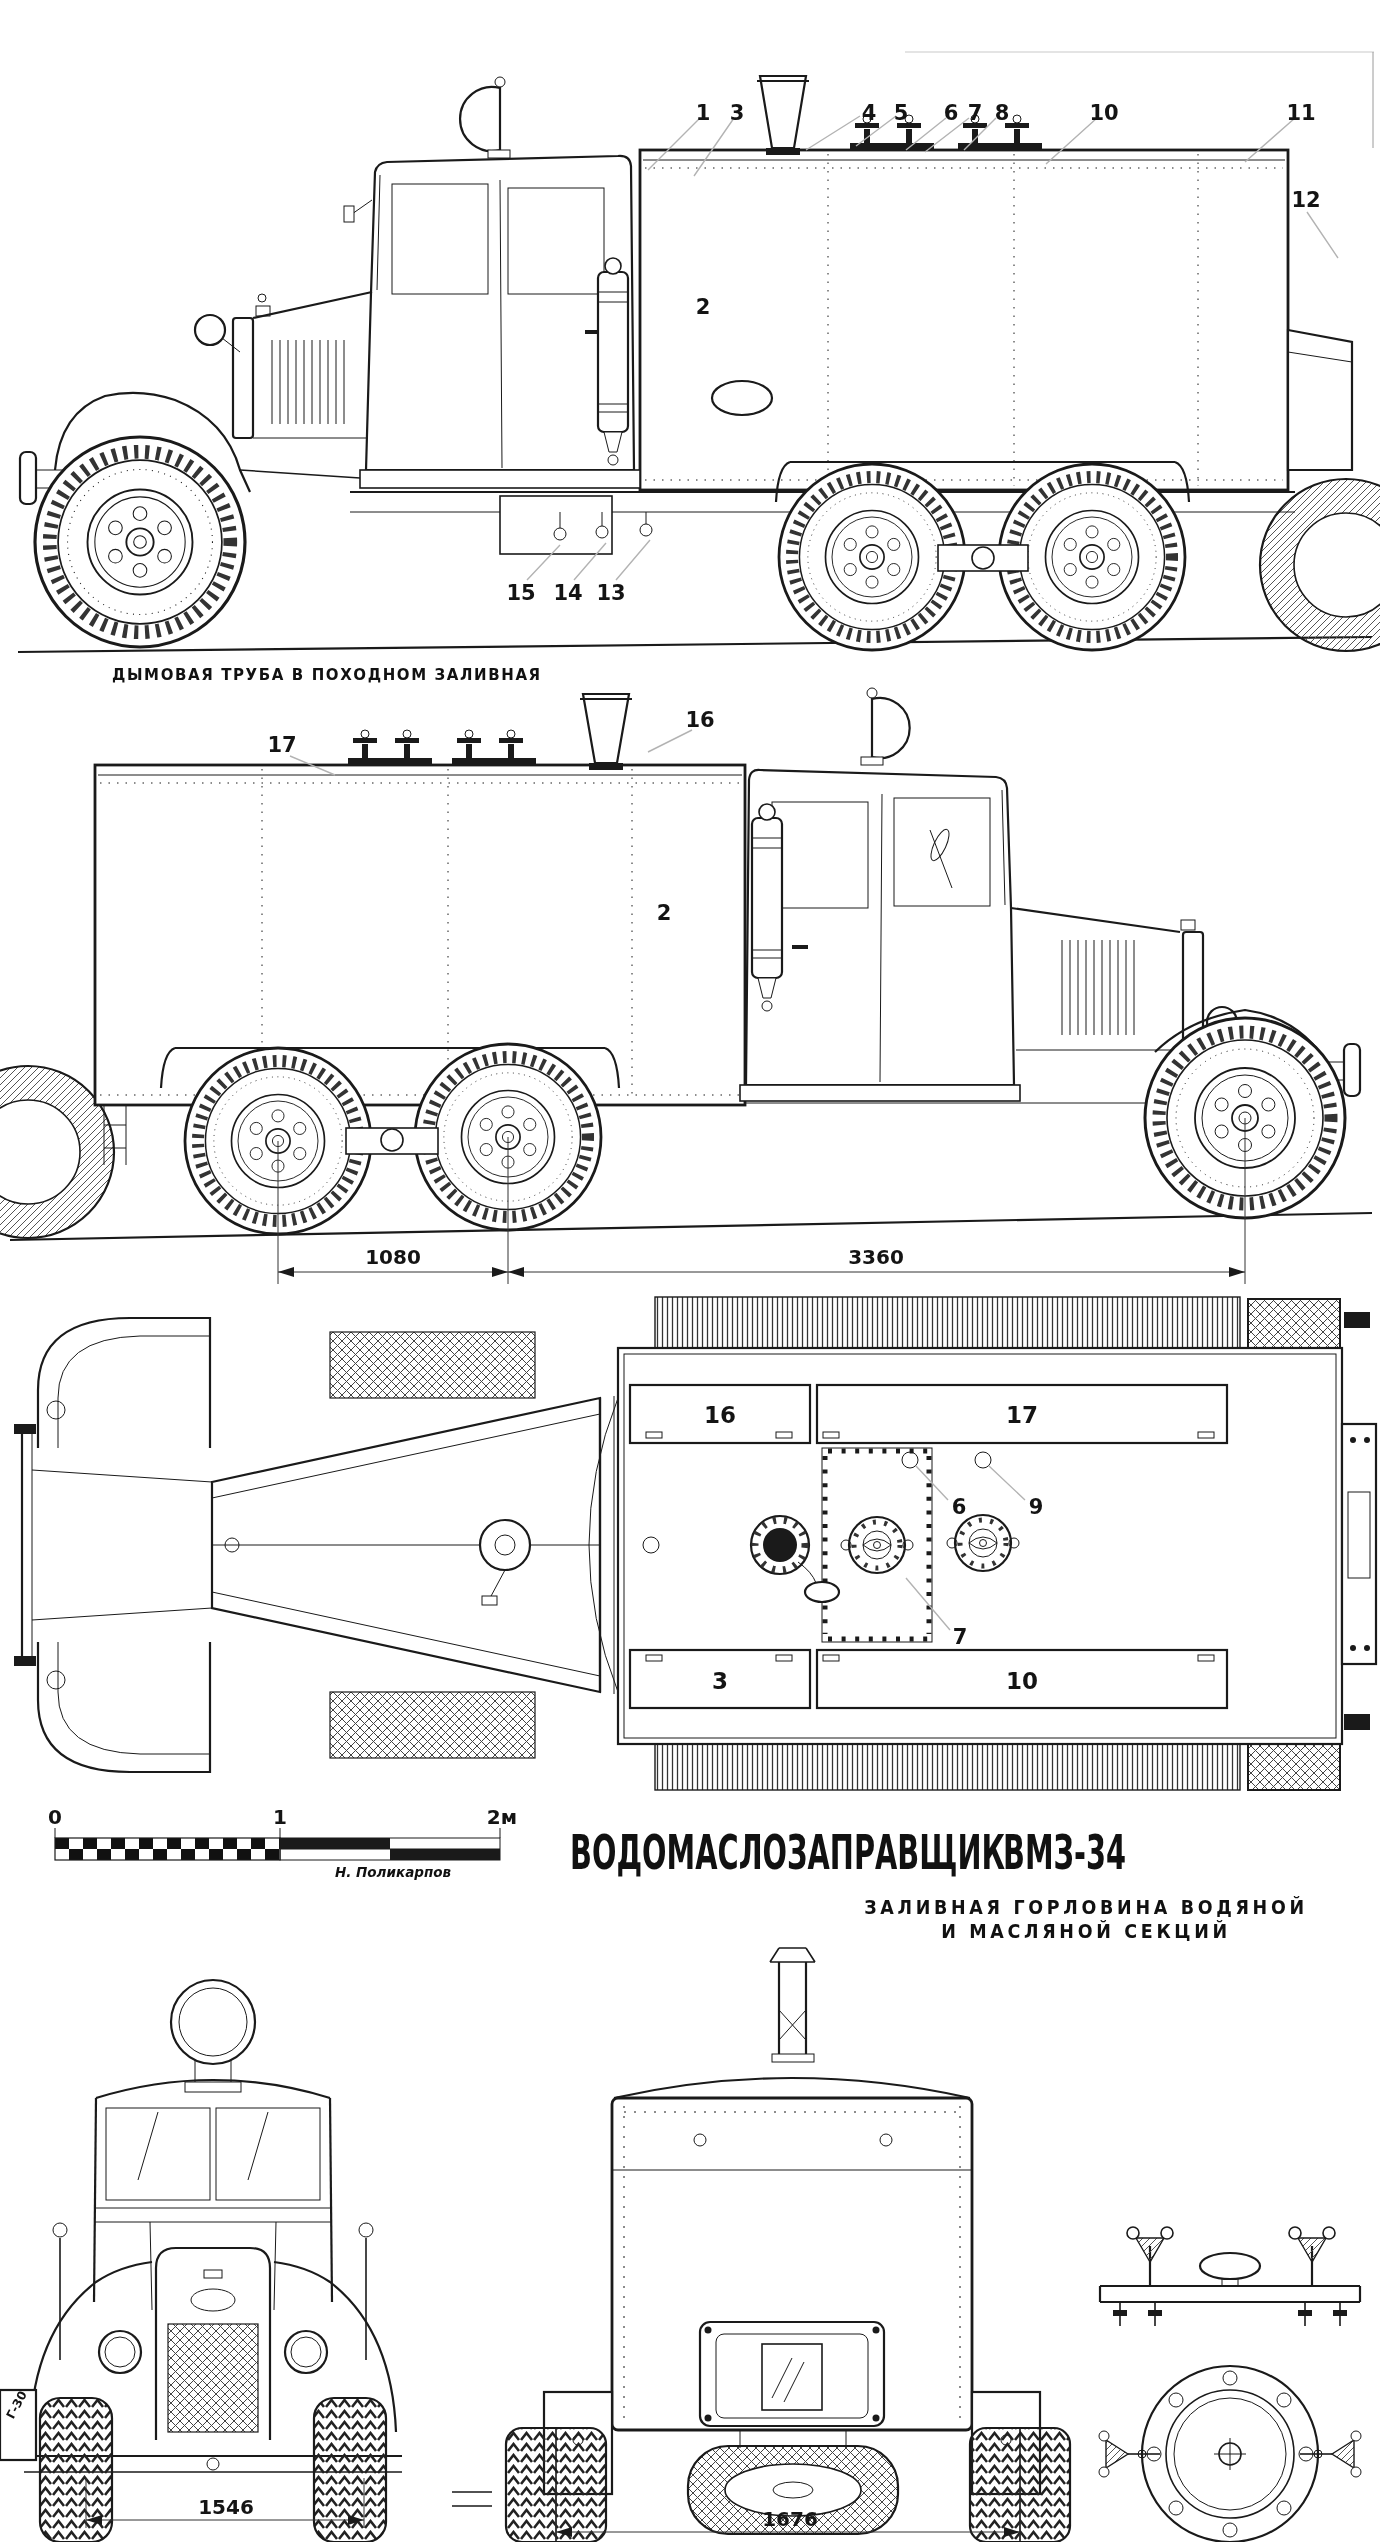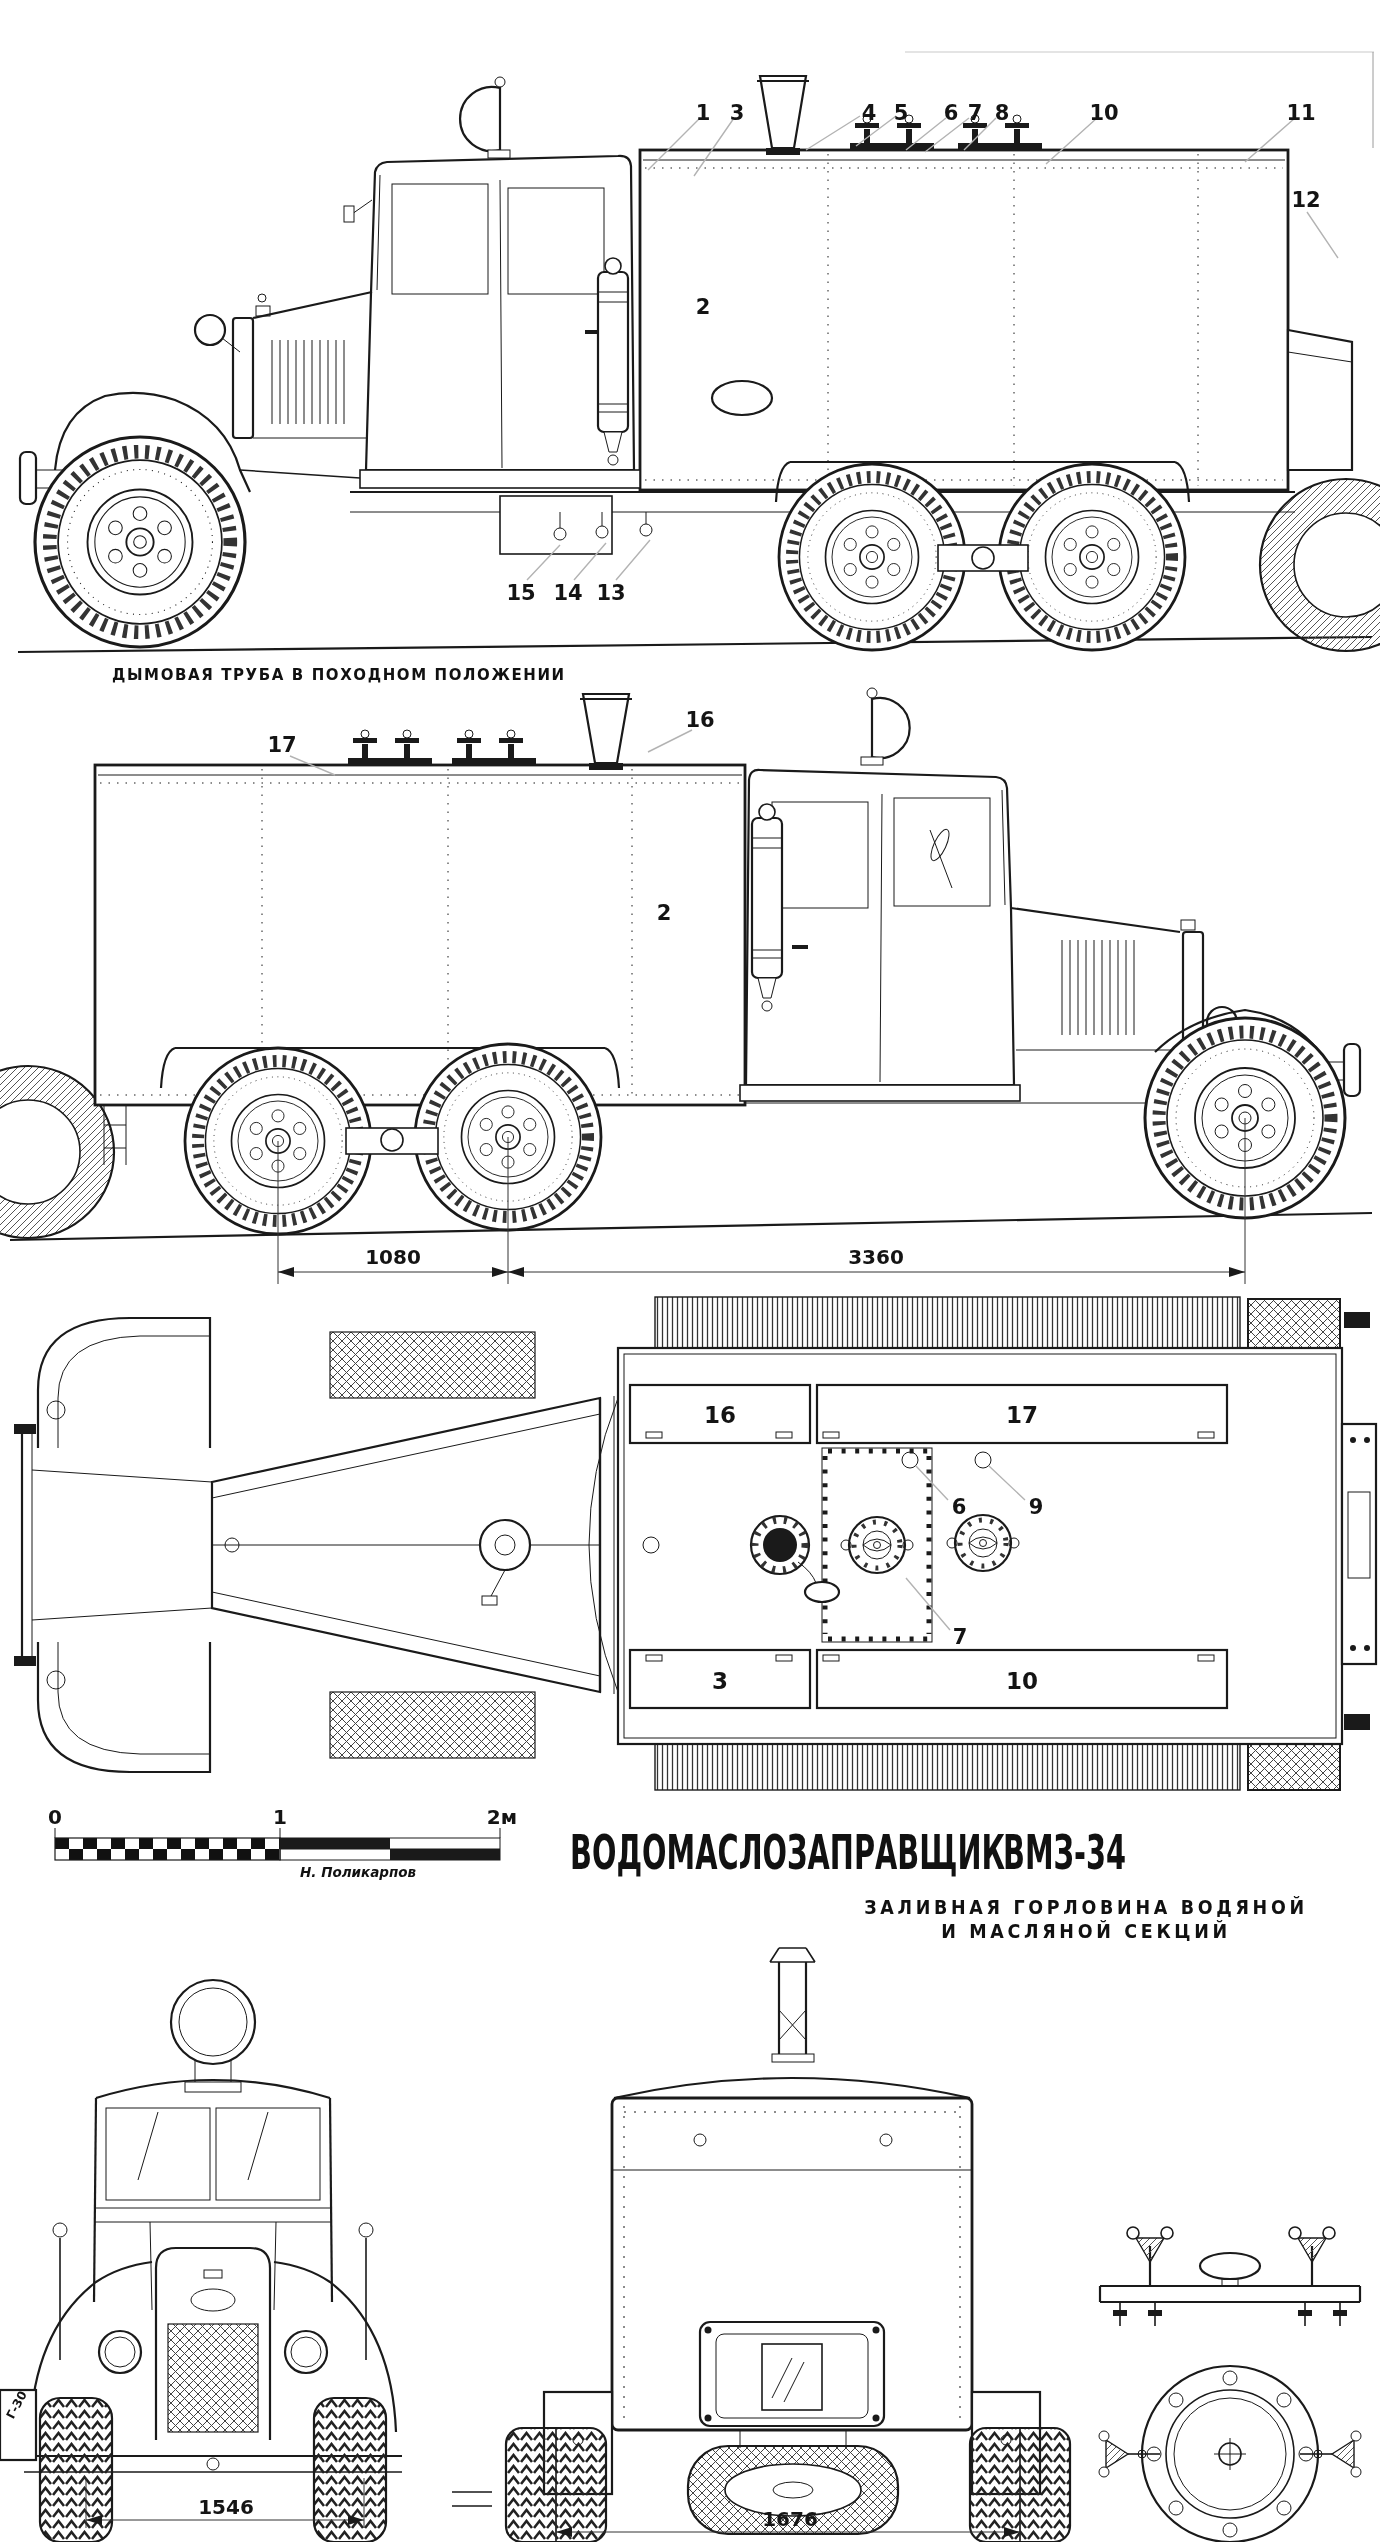--- a/index.html
+++ b/index.html
@@ -571,23 +571,23 @@
     <g>
       <line x1="1300" y1="2454" x2="1332" y2="2454" class="s16"></line>
       <circle cx="1318" cy="2454" r="4" class="s1"></circle>
       <polygon points="1332,2454 1354,2440 1354,2468" fill="url(#diag)" stroke="#1a1a1a" stroke-width="1.4"></polygon>
       <circle cx="1356" cy="2436" r="5" class="s1 w"></circle>
           <circle cx="1356" cy="2472" r="5" class="s1 w"></circle>
     </g>
   </g>
 </svg>
 
-<div class="smoke" style="left:112px;top:666px">ДЫМОВАЯ ТРУБА В ПОХОДНОМ ПОЛОЖЕНИИ</div>
-
-<div class="sig" style="left:300px;top:1864px;width:186px;text-align:left">Н. Поликарпов</div>
+<div class="smoke" style="left:112px;top:666px">ДЫМОВАЯ ТРУБА В ПОХОДНОМ ЗАЛИВНАЯ</div>
+
+<div class="sig" style="left:300px;top:1864px;width:186px;text-align:center">Н. Поликарпов</div>
 
 <div class="title-main" style="left:570px;top:1824px">ВОДОМАСЛОЗАПРАВЩИК</div>
 <div class="title-main" style="left:1003px;top:1824px">ВМЗ-34</div>
 
 <div class="subtitle" style="left:826px;top:1896px;width:520px">ЗАЛИВНАЯ ГОРЛОВИНА ВОДЯНОЙ</div>
 <div class="subtitle" style="left:826px;top:1920px;width:520px">И МАСЛЯНОЙ СЕКЦИЙ</div>
 
 <div class="corner" style="left:2px;top:2398px">Г-30</div>
 
 </div>

